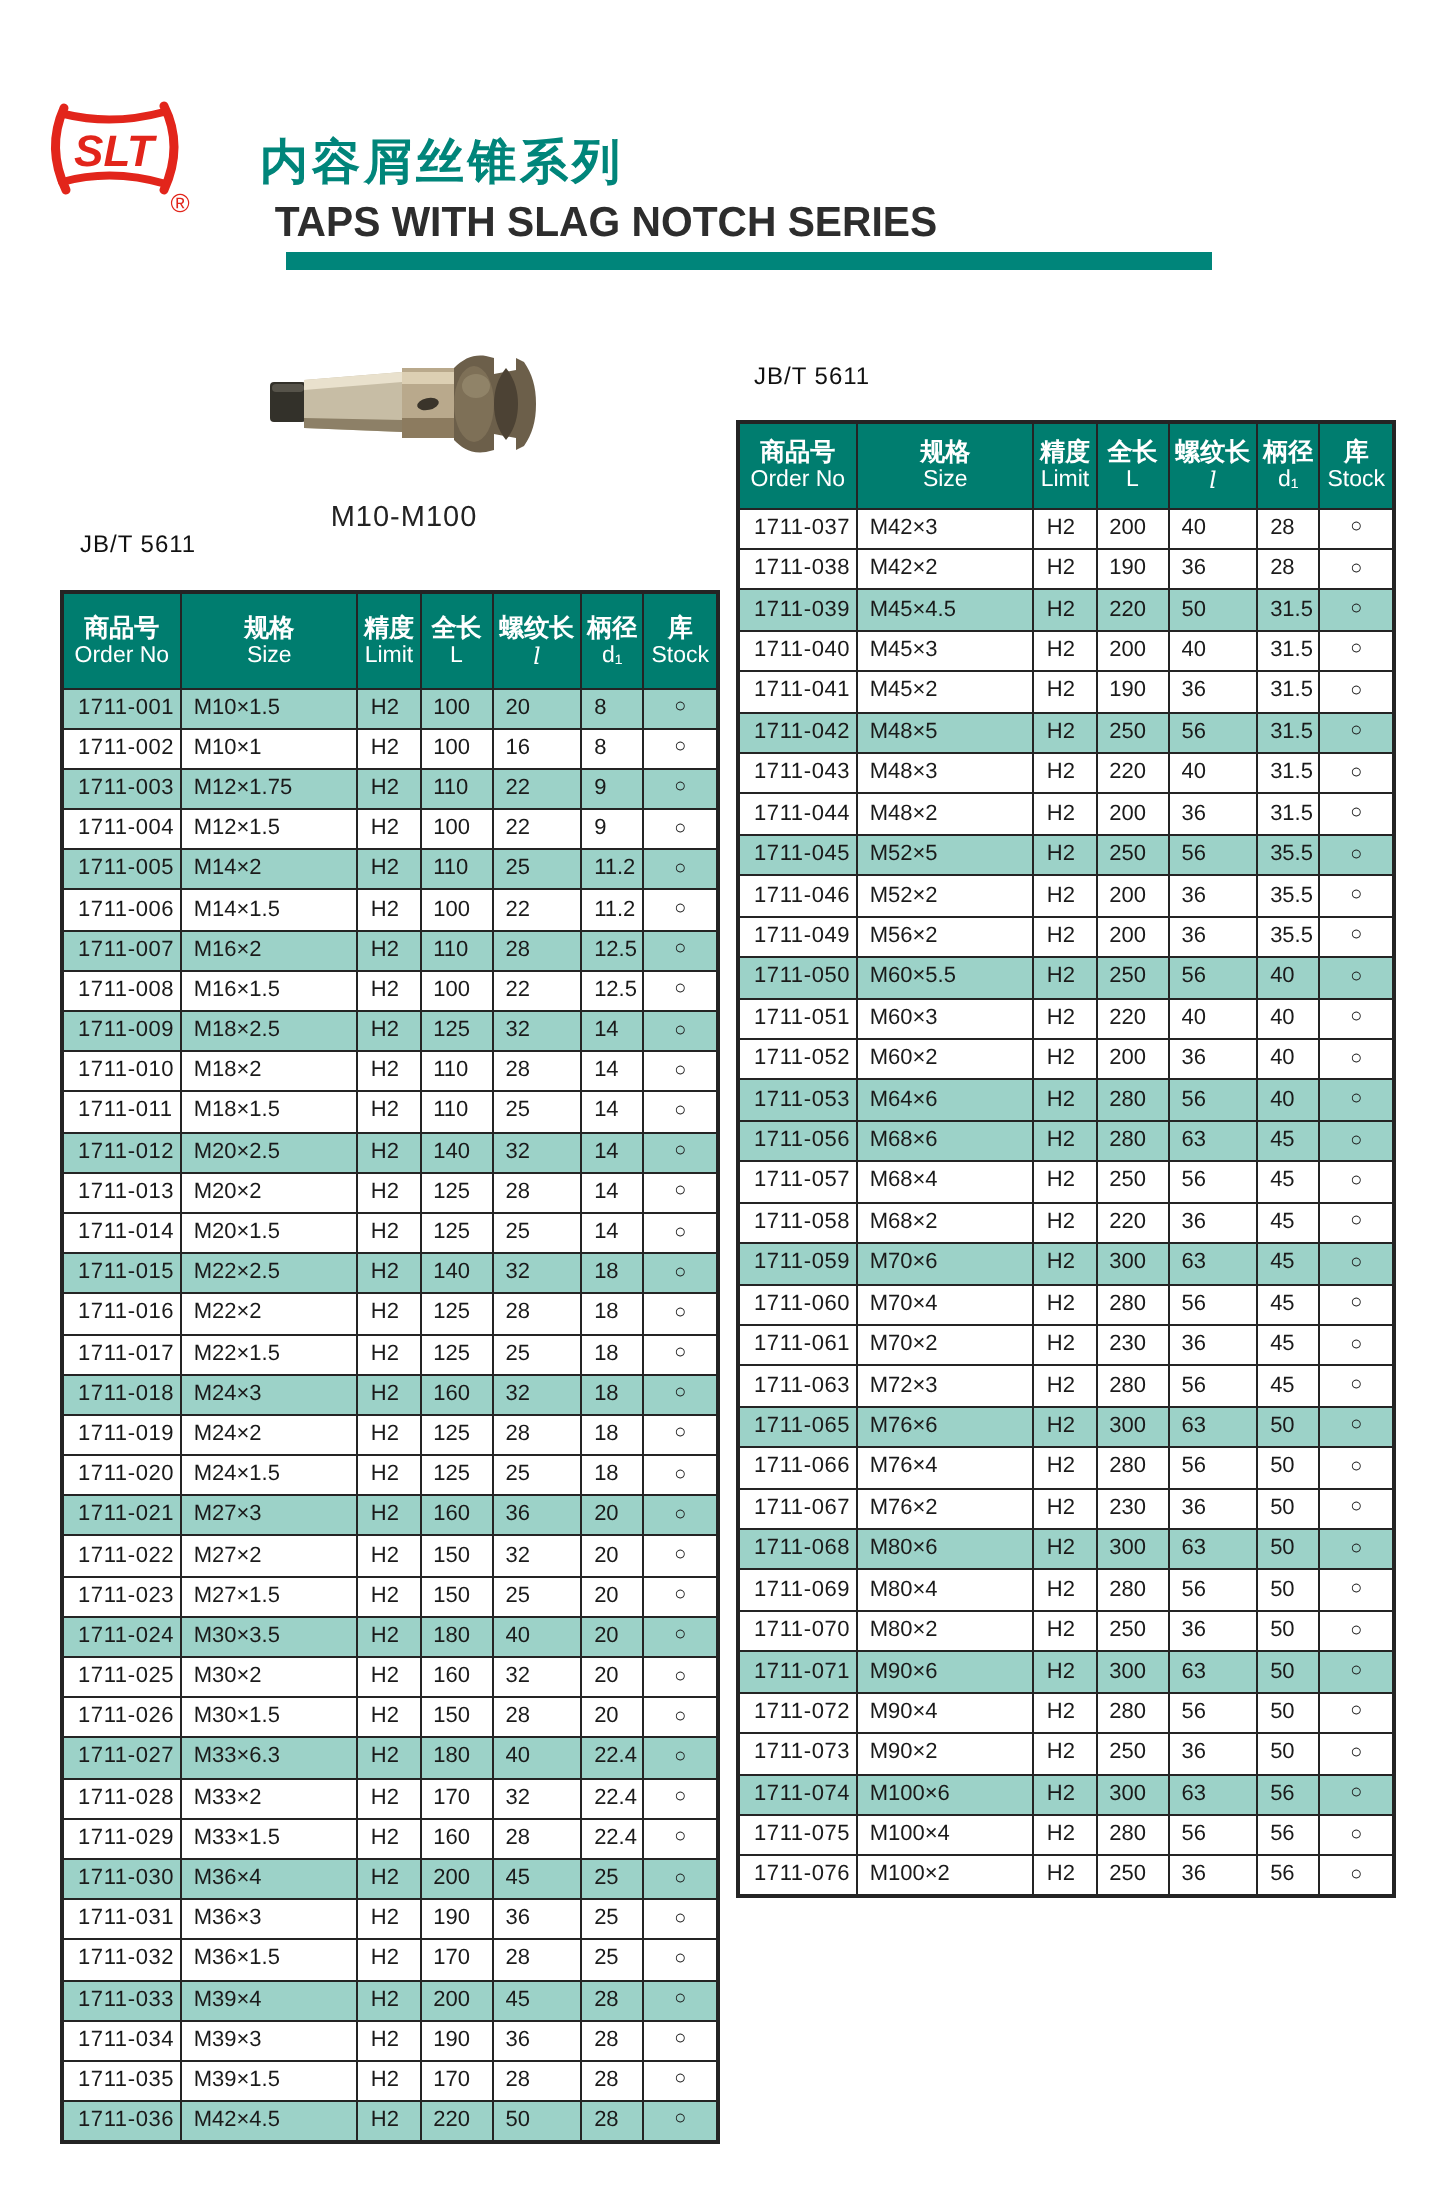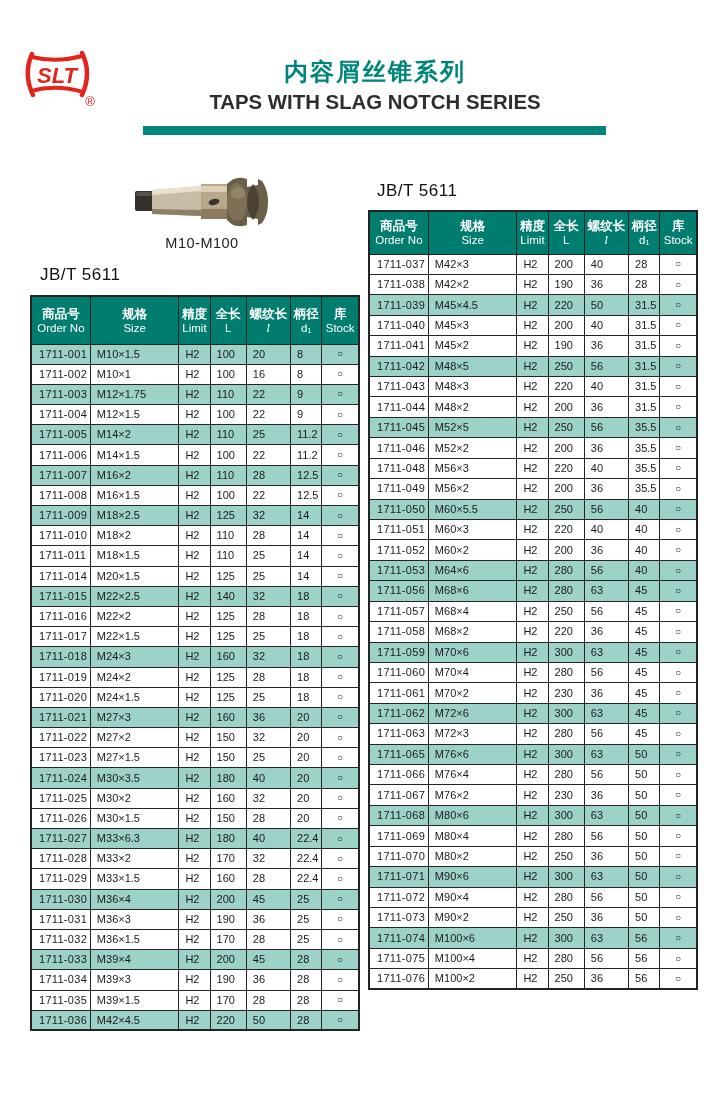--- a/index.html
+++ b/index.html
@@ -3,41 +3,41 @@
 <meta charset="utf-8">
 <style>
   html,body{margin:0;padding:0;background:#ffffff;}
   body{
     width:720px;height:1098px;position:relative;overflow:hidden;
     font-family:"Liberation Sans","DejaVu Sans",sans-serif;
     -webkit-font-smoothing:antialiased;
   }
   
   .logo{position:absolute;left:20px;top:50px;width:90px;height:60px;}
-  .title-block{position:absolute;left:130px;top:58px;width:490px;text-align:center;}
+  .title-block{position:absolute;left:130px;top:68px;width:490px;text-align:left;}
   .title-zh{
     font-size:24px;font-weight:bold;letter-spacing:2px;
     color:var(--accent-teal);line-height:1.2;
   }
   .title-en{
     font-size:21px;font-weight:bold;color:#2d2d2d;letter-spacing:0px;
     margin-top:3px;line-height:1.1;transform:scaleX(.97);transform-origin:center;
   }
   .teal-bar{
     position:absolute;left:143px;top:126px;width:463px;height:9px;
     background:var(--accent-teal);
   }
   
   .product-fig{position:absolute;left:132px;top:176px;width:140px;}
   .product-fig svg{display:block;margin:0 auto;}
   .product-caption{
-    text-align:center;font-size:14.5px;color:#222;margin-top:7px;letter-spacing:.5px;
+    text-align:center;font-size:14.5px;color:#222;margin-top:23px;letter-spacing:.5px;
   }
   
-  .std-label{position:absolute;font-size:17px;color:#111;letter-spacing:.5px;}
+  .std-label{position:absolute;font-size:12px;color:#111;letter-spacing:.5px;}
   .std-left{left:40px;top:265px;}
   .std-right{left:377px;top:181px;}
   
   .spec-table{
     position:absolute;border-collapse:collapse;table-layout:fixed;
     background:#fff;border:2px solid var(--border-dark);
   }
   .tbl-left{left:30px;top:295px;width:330px;}
   .tbl-right{left:368px;top:210px;width:330px;}
   .spec-table col.c0{width:59px}
@@ -249,20 +249,38 @@
       </tr>
       <tr>
         <td class="c0">1711-011</td>
         <td class="c1">M18×1.5</td>
         <td class="c2">H2</td>
         <td class="c3">110</td>
         <td class="c4">25</td>
         <td class="c5">14</td>
         <td class="c6">○</td>
       </tr>
+      <tr class="shaded">
+        <td class="c0">1711-012</td>
+        <td class="c1">M20×2.5</td>
+        <td class="c2">H2</td>
+        <td class="c3">140</td>
+        <td class="c4">32</td>
+        <td class="c5">14</td>
+        <td class="c6">○</td>
+      </tr>
+      <tr>
+        <td class="c0">1711-013</td>
+        <td class="c1">M20×2</td>
+        <td class="c2">H2</td>
+        <td class="c3">125</td>
+        <td class="c4">28</td>
+        <td class="c5">14</td>
+        <td class="c6">○</td>
+      </tr>
       <tr>
         <td class="c0">1711-014</td>
         <td class="c1">M20×1.5</td>
         <td class="c2">H2</td>
         <td class="c3">125</td>
         <td class="c4">25</td>
         <td class="c5">14</td>
         <td class="c6">○</td>
       </tr>
       <tr class="shaded">
@@ -592,29 +610,20 @@
       <tr>
         <td class="c0">1711-046</td>
         <td class="c1">M52×2</td>
         <td class="c2">H2</td>
         <td class="c3">200</td>
         <td class="c4">36</td>
         <td class="c5">35.5</td>
         <td class="c6">○</td>
       </tr>
       <tr>
-        <td class="c0">1711-048</td>
-        <td class="c1">M56×3</td>
-        <td class="c2">H2</td>
-        <td class="c3">220</td>
-        <td class="c4">40</td>
-        <td class="c5">35.5</td>
-        <td class="c6">○</td>
-      </tr>
-      <tr>
         <td class="c0">1711-049</td>
         <td class="c1">M56×2</td>
         <td class="c2">H2</td>
         <td class="c3">200</td>
         <td class="c4">36</td>
         <td class="c5">35.5</td>
         <td class="c6">○</td>
       </tr>
       <tr class="shaded">
         <td class="c0">1711-050</td>
@@ -699,29 +708,20 @@
       </tr>
       <tr>
         <td class="c0">1711-061</td>
         <td class="c1">M70×2</td>
         <td class="c2">H2</td>
         <td class="c3">230</td>
         <td class="c4">36</td>
         <td class="c5">45</td>
         <td class="c6">○</td>
       </tr>
-      <tr class="shaded">
-        <td class="c0">1711-062</td>
-        <td class="c1">M72×6</td>
-        <td class="c2">H2</td>
-        <td class="c3">300</td>
-        <td class="c4">63</td>
-        <td class="c5">45</td>
-        <td class="c6">○</td>
-      </tr>
       <tr>
         <td class="c0">1711-063</td>
         <td class="c1">M72×3</td>
         <td class="c2">H2</td>
         <td class="c3">280</td>
         <td class="c4">56</td>
         <td class="c5">45</td>
         <td class="c6">○</td>
       </tr>
       <tr class="shaded">

